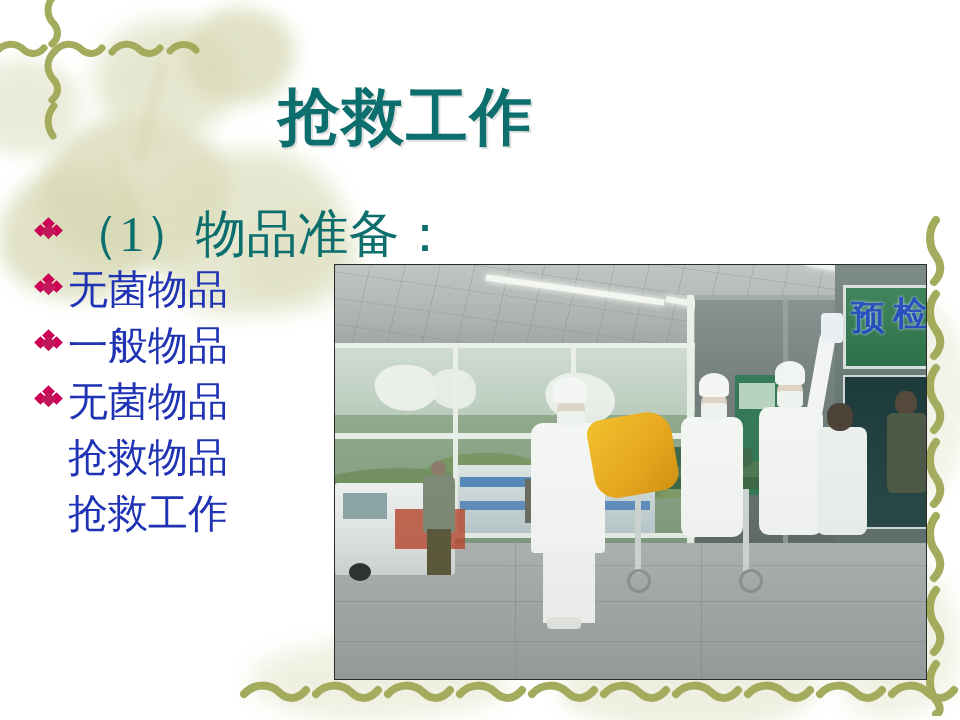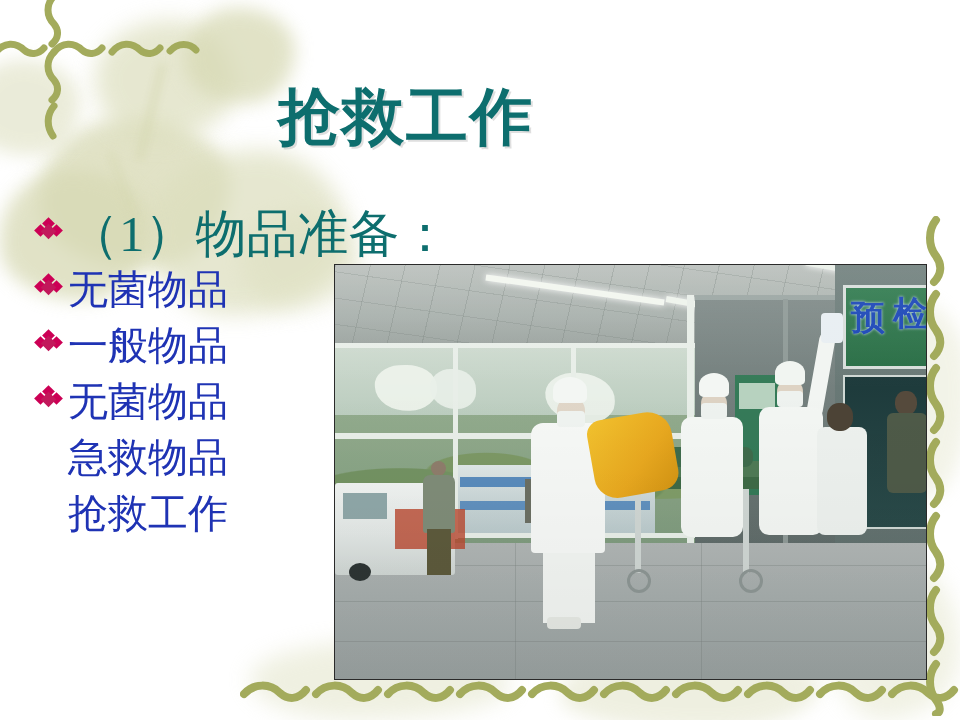--- a/index.html
+++ b/index.html
@@ -323,21 +323,21 @@
             <i class="c"></i>
           </span>
       </span>
       <span class="txt">无菌物品</span>
     </div>
 
     <div class="li">
       <span class="bul blank">
         <span class="dia"></span>
       </span>
-      <span class="txt">急救物品</span>
+      <span class="txt">抢救物品</span>
     </div>
 
     <div class="li">
       <span class="bul blank">
         <span class="dia"></span>
       </span>
       <span class="txt">抢救工作</span>
     </div>
 
   </div>

